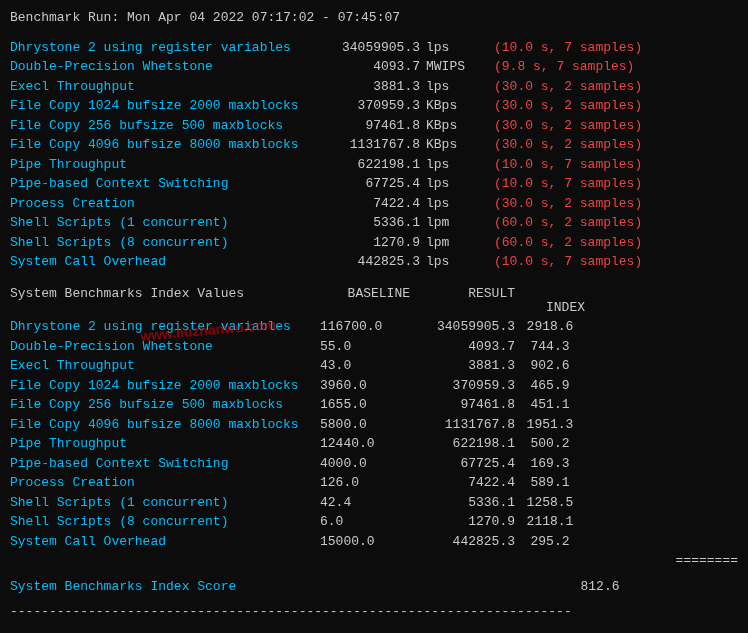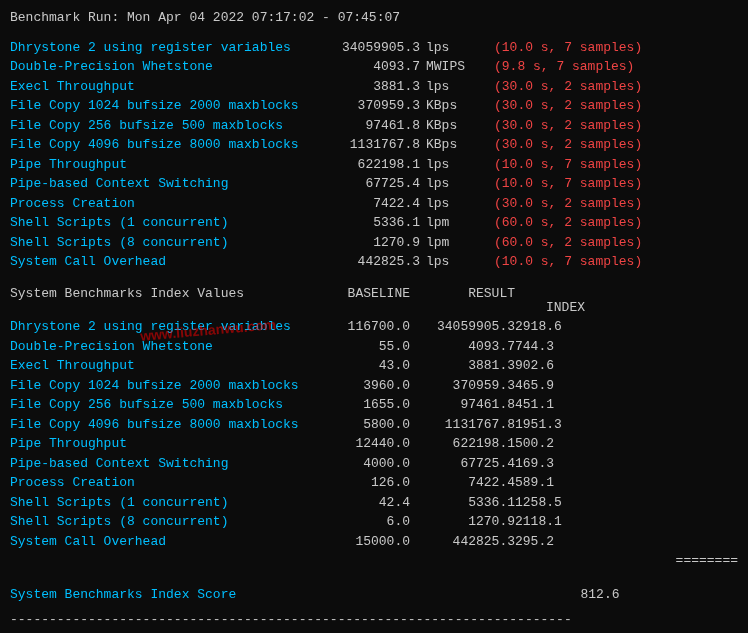--- a/index.html
+++ b/index.html
@@ -74,41 +74,41 @@
     }
     .index-row {
       display: flex;
     }
     .idx-row-name {
       min-width: 310px;
       color: #00BFFF;
     }
     .idx-row-baseline {
       min-width: 90px;
-      text-align: right;
+      text-align: left;
       color: #C8C8C8;
     }
     .idx-row-result {
       min-width: 105px;
       text-align: right;
       color: #C8C8C8;
     }
     .idx-row-index {
       min-width: 70px;
-      text-align: left;
+      text-align: center;
       color: #C8C8C8;
     }
     .equals-line {
       text-align: right;
       color: #C8C8C8;
       padding-right: 0px;
     }
     .score-line {
       display: flex;
-      margin-top: 14px;
+      margin-top: 6px;
     }
     .score-label {
       min-width: 560px;
       color: #00BFFF;
     }
     .score-value {
       text-align: center;
       color: #C8C8C8;
       min-width: 60px;
     }

